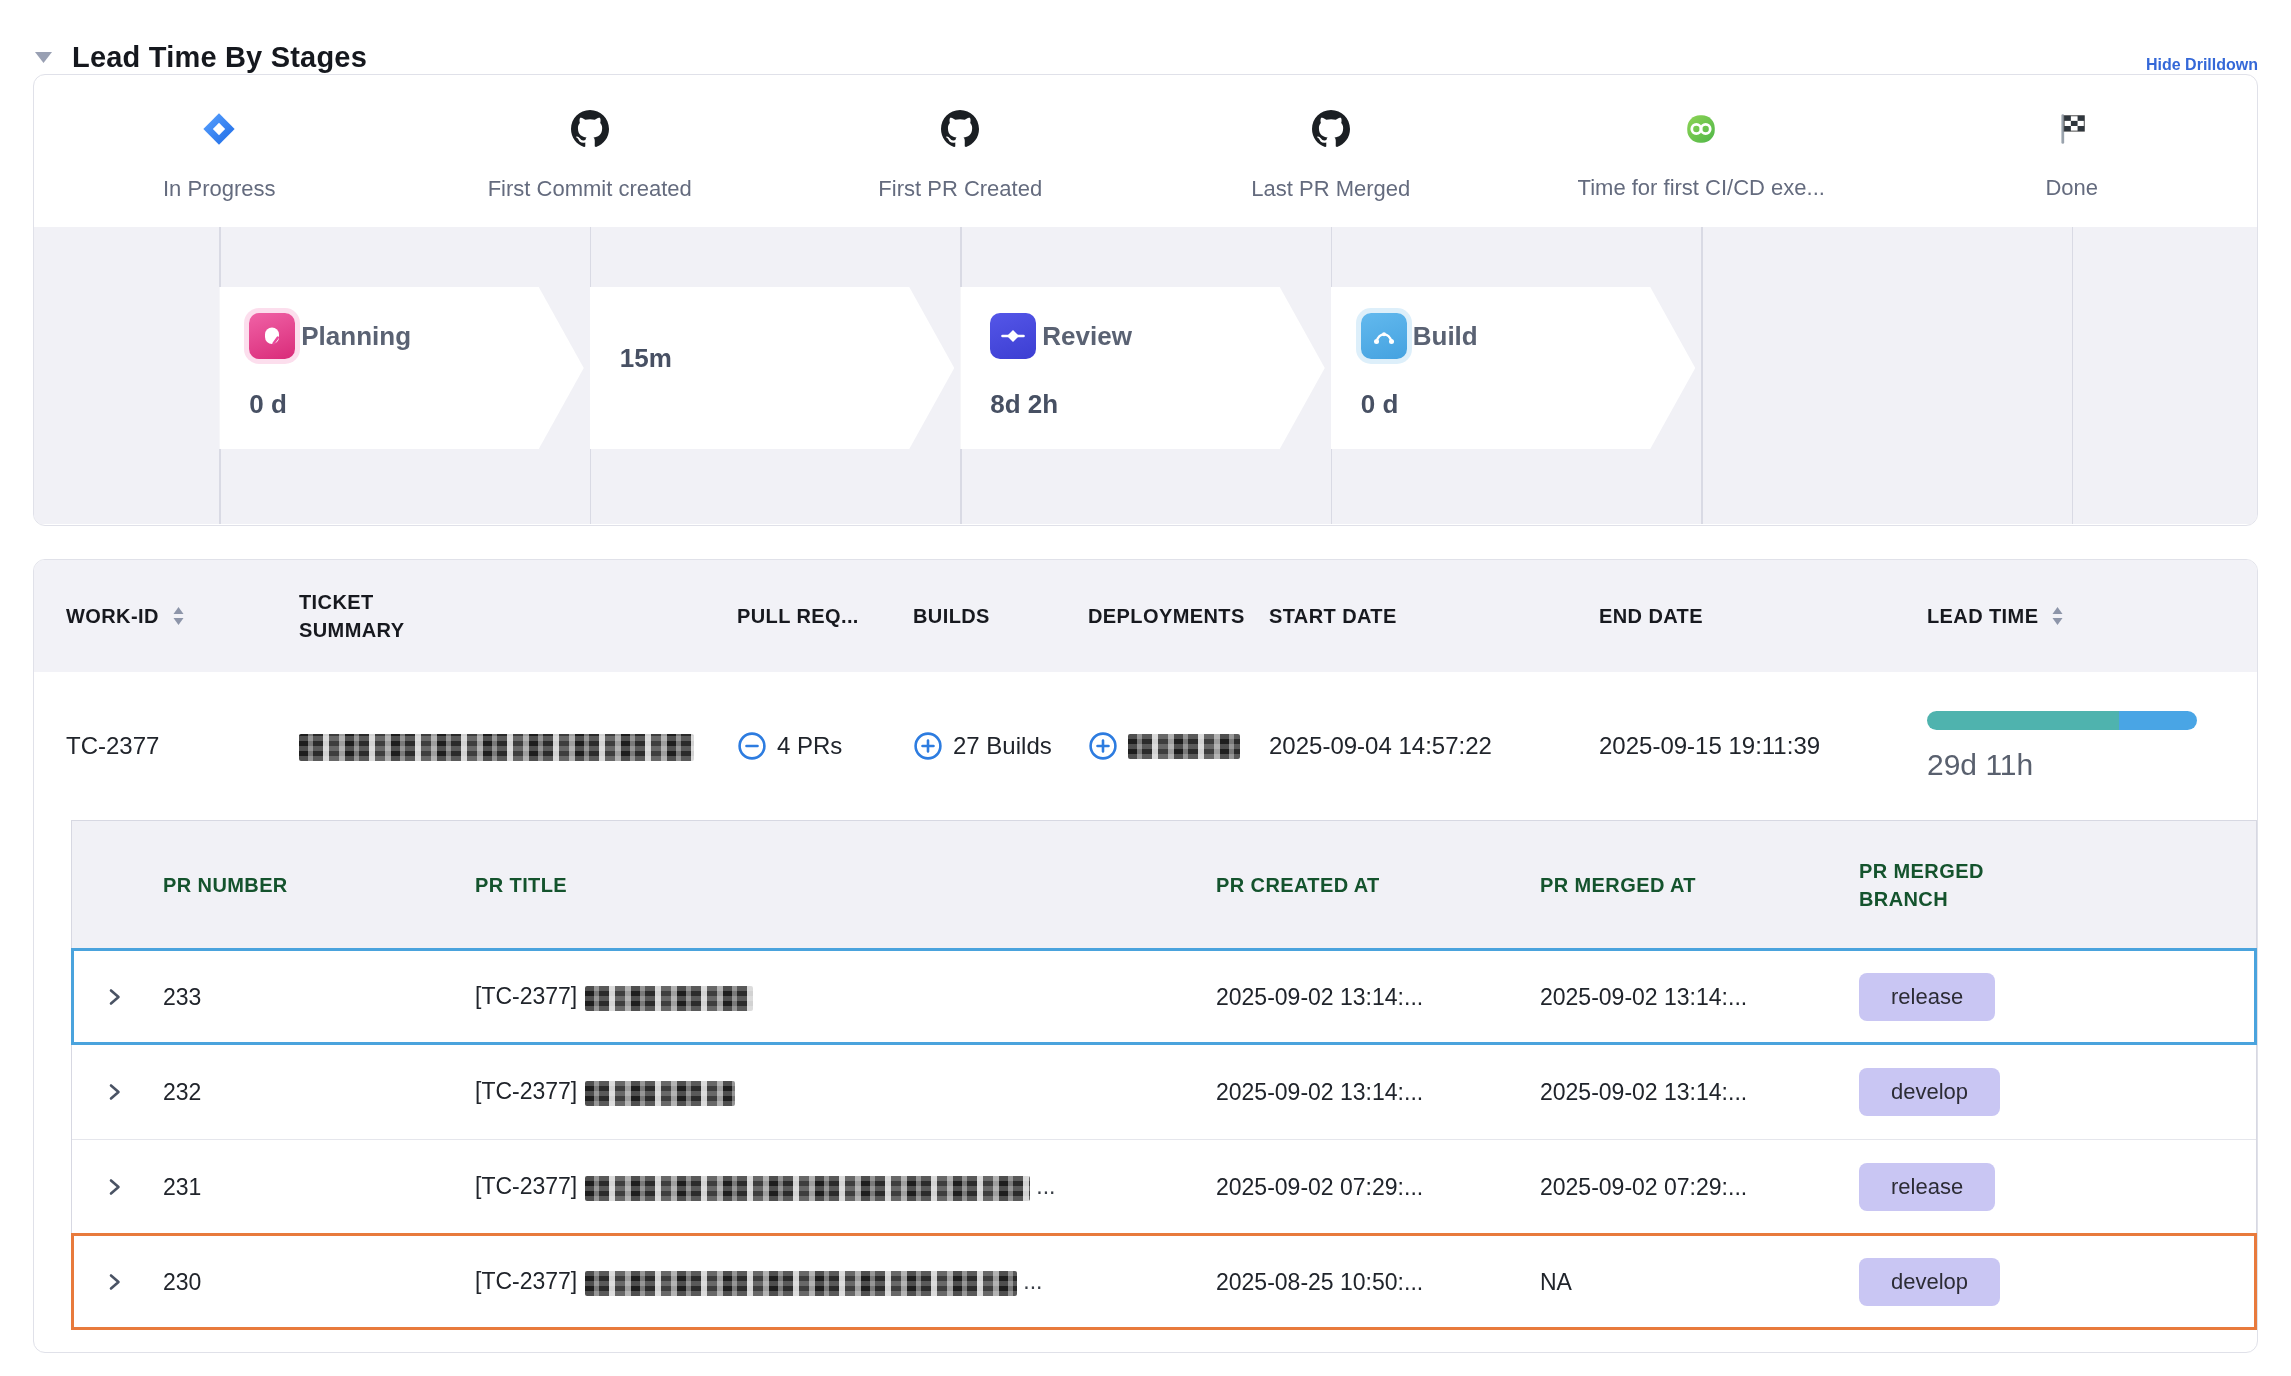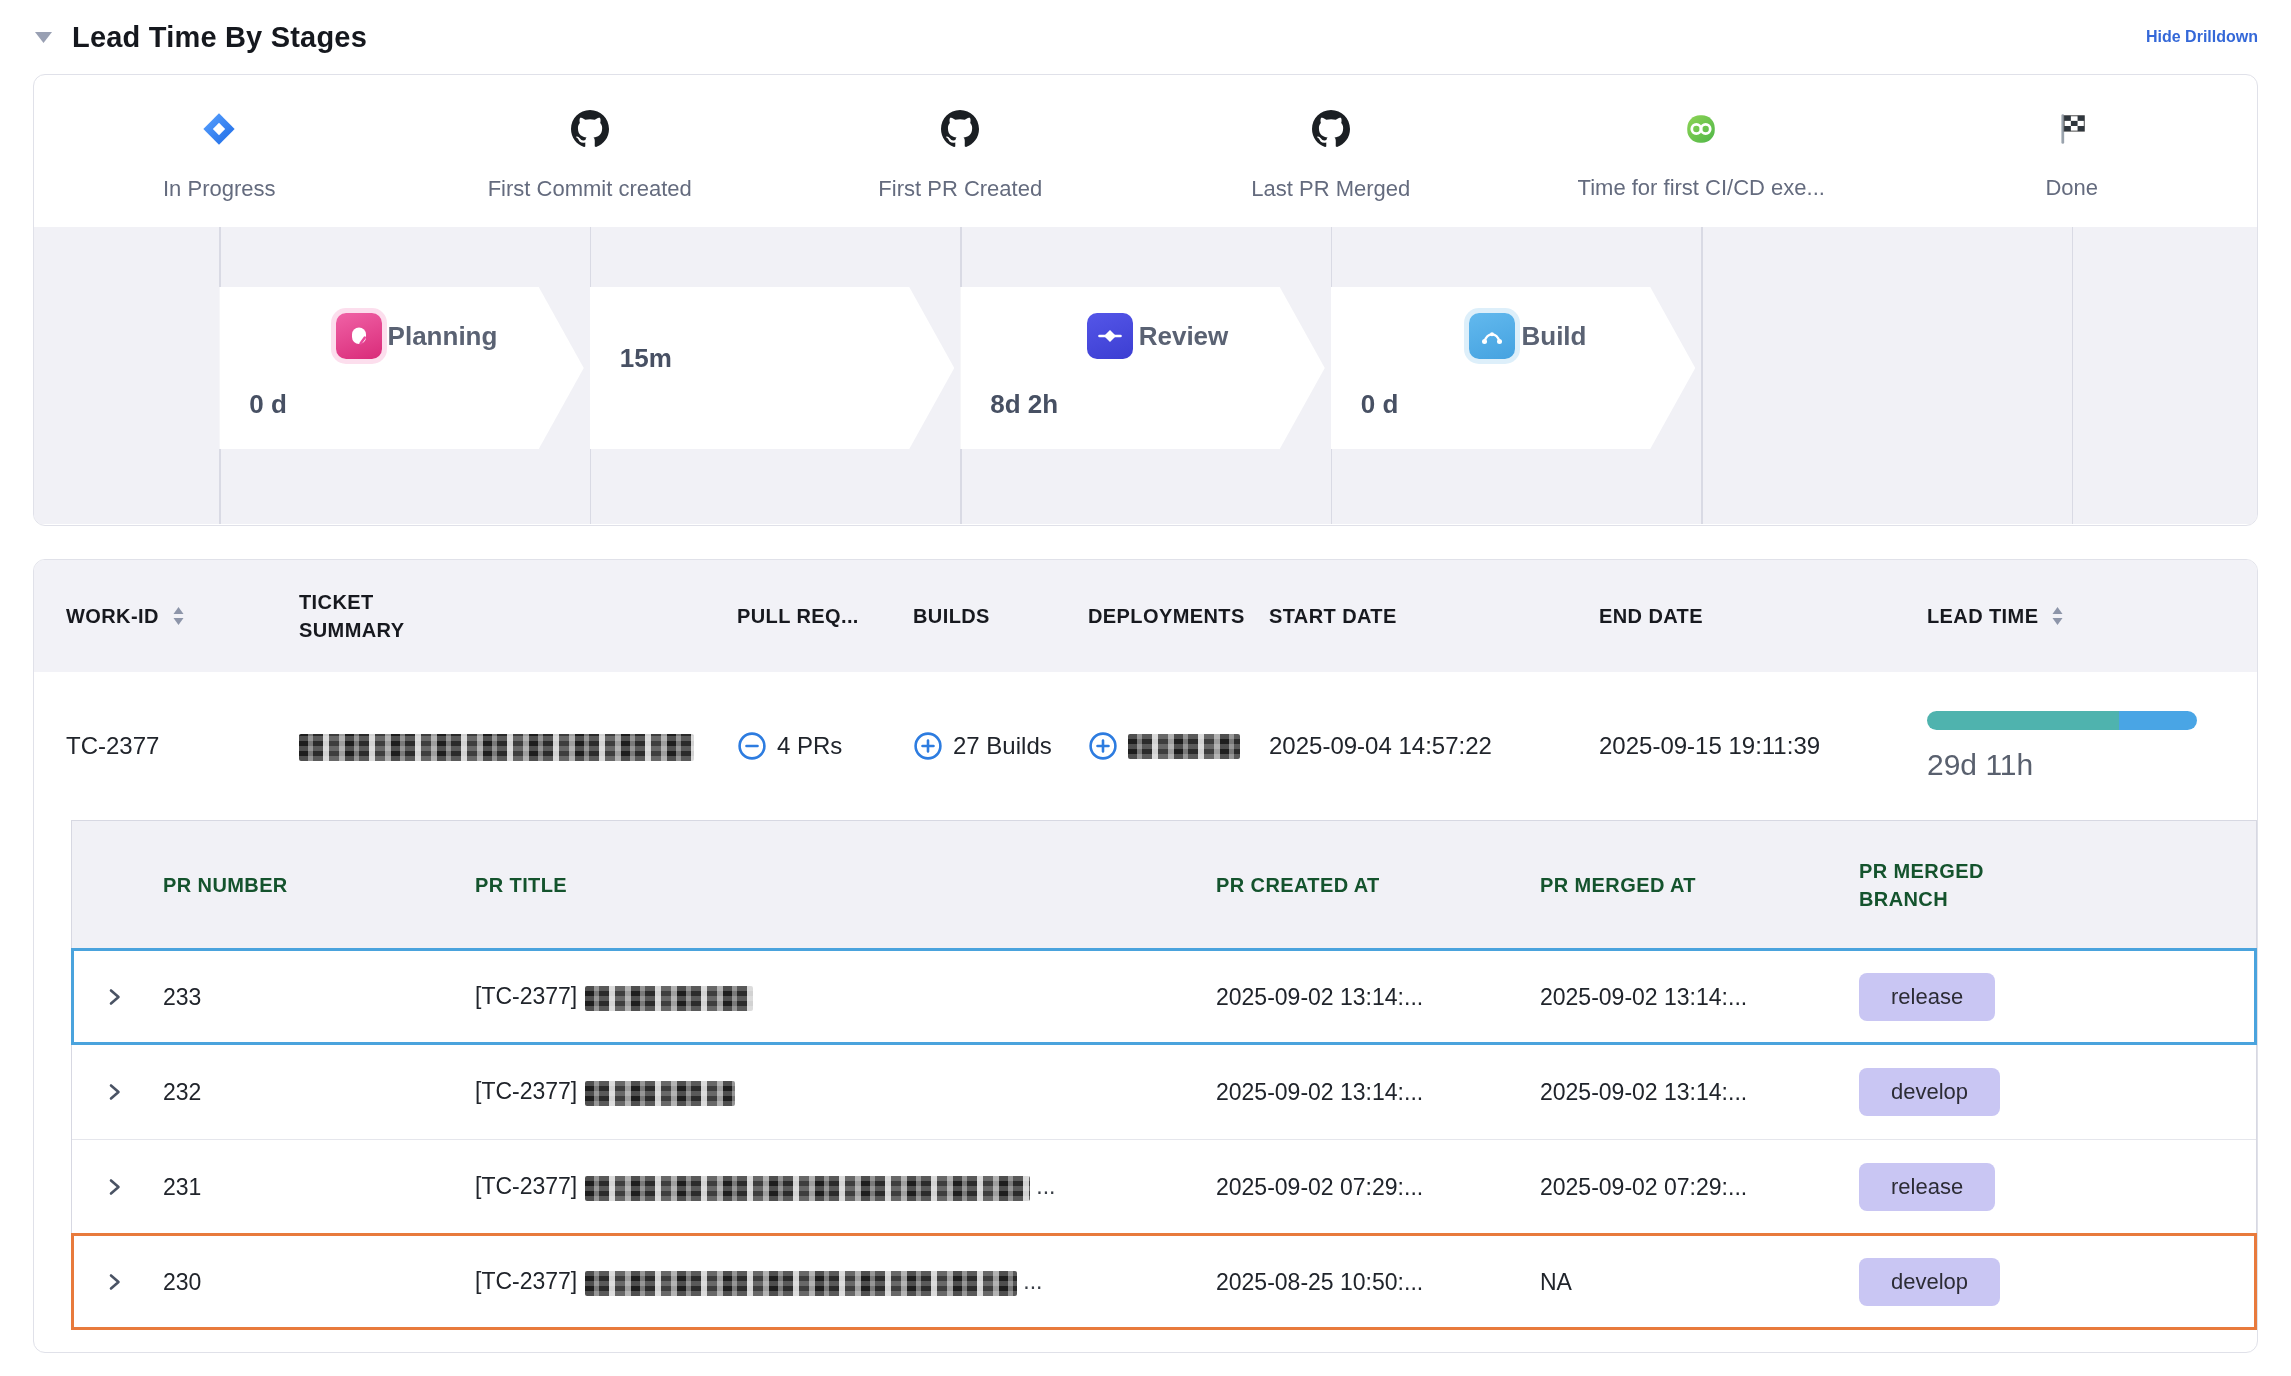--- a/index.html
+++ b/index.html
@@ -5,41 +5,41 @@
   * { box-sizing: border-box; margin: 0; padding: 0; }
   html,body { background:#fff; }
   body {
     width:2291px; height:1376px; overflow:hidden;
     font-family:"Liberation Sans", sans-serif;
     color:#20242b;
   }
   .app { padding:0 33px; }
 
   
-  .topbar { height:74px; display:flex; align-items:center; justify-content:space-between;gap:33px; }
+  .topbar { height:74px; display:flex; align-items:flex-end; justify-content:space-between;gap:33px; }
   .topbar-left { display:flex; align-items:center; gap:18px; }
   .collapse-btn { display:flex; align-items:center; cursor:pointer; }
   .page-title { font-size:29px; font-weight:700; color:#15181e; letter-spacing:.2px; }
   .drilldown-link { font-size:16px; font-weight:700; color:#3468d8; cursor:pointer; }
 
   
   .pipeline-panel { height:452px; border:1.5px solid #e0e1e9; border-radius:12px; background:#fff; overflow:hidden; }
   .milestones { height:152px; display:grid; grid-template-columns:repeat(6,1fr); }
   .milestone { display:flex; flex-direction:column; align-items:center; justify-content:center; gap:16px; padding-top:10px; }
   .milestone-label { font-size:22px; color:#646b7e;margin-top:12px; }
 
   .stage-area { height:297px; background:#f1f1f6; position:relative; }
   .sep { position:absolute; top:0; bottom:0; width:1.5px; background:#d9dae4; }
   .sep0{left:8.3333%} .sep1{left:25%} .sep2{left:41.6667%} .sep3{left:58.3333%} .sep4{left:75%} .sep5{left:91.6667%}
 
   .stage { position:absolute; top:60px; height:162px; width:calc(16.6667% - 6px); background:#fff;
            clip-path:polygon(0 0, calc(100% - 45px) 0, 100% 50%, calc(100% - 45px) 100%, 0 100%);
            padding:26px 0 0 30px; }
   .s0{left:8.3333%} .s1{left:25%} .s2{left:41.6667%} .s3{left:58.3333%} .s4{left:75%}
-  .stage-head { display:flex; align-items:center; gap:6px;justify-content:center; }
+  .stage-head { display:flex; align-items:center; gap:6px; }
   .stage-icon { width:46px; height:46px; border-radius:10px; display:flex; align-items:center; justify-content:center; flex:0 0 46px; }
   .icon-planning { background:linear-gradient(160deg,#f062a6,#d92b79); box-shadow:0 0 0 5px rgba(236,72,153,.18); }
   .icon-coding   { background:linear-gradient(160deg,#9a6bff,#7c4df0); }
   .icon-review   { background:linear-gradient(160deg,#5456e8,#3c3ed2); }
   .icon-build    { background:linear-gradient(160deg,#62b9ee,#45a2e0); box-shadow:0 0 0 5px rgba(86,176,232,.2); }
   .icon-deploy   { background:linear-gradient(160deg,#55bec0,#3ba9ad); box-shadow:0 0 0 5px rgba(73,180,184,.2); }
   .stage-name { font-size:26px; font-weight:700; color:#5a6273; }
   .stage-duration { margin-top:30px; font-size:26px; font-weight:700; color:#475063; }
 
   

